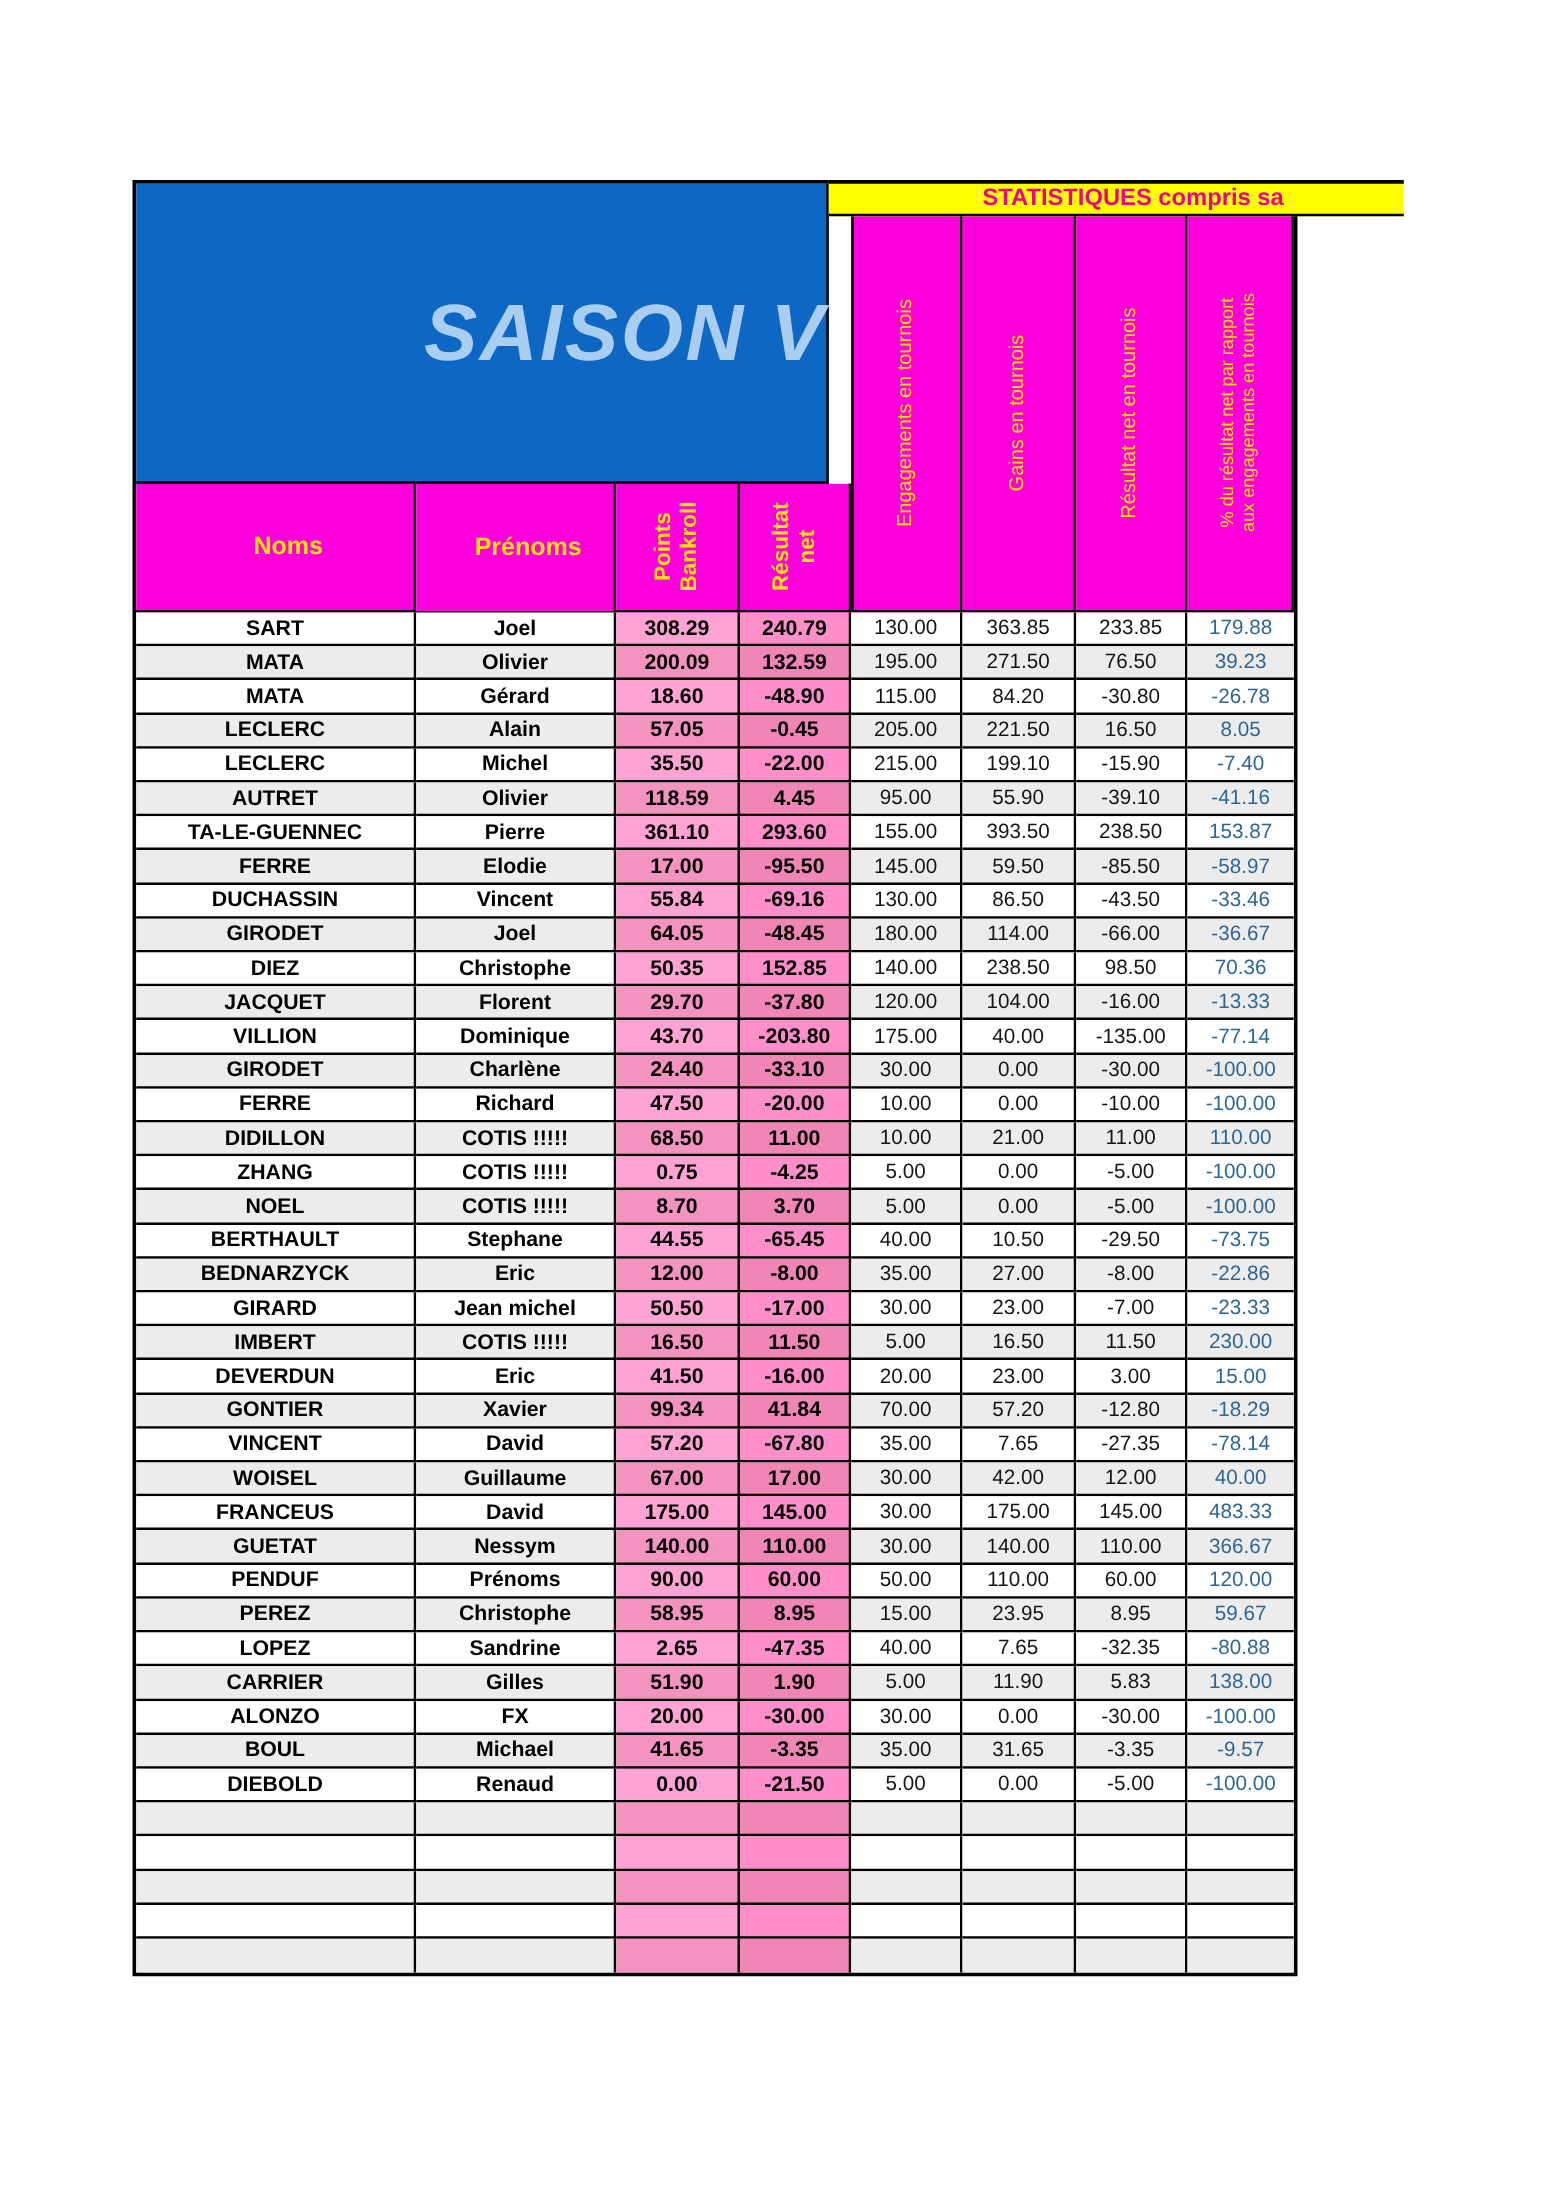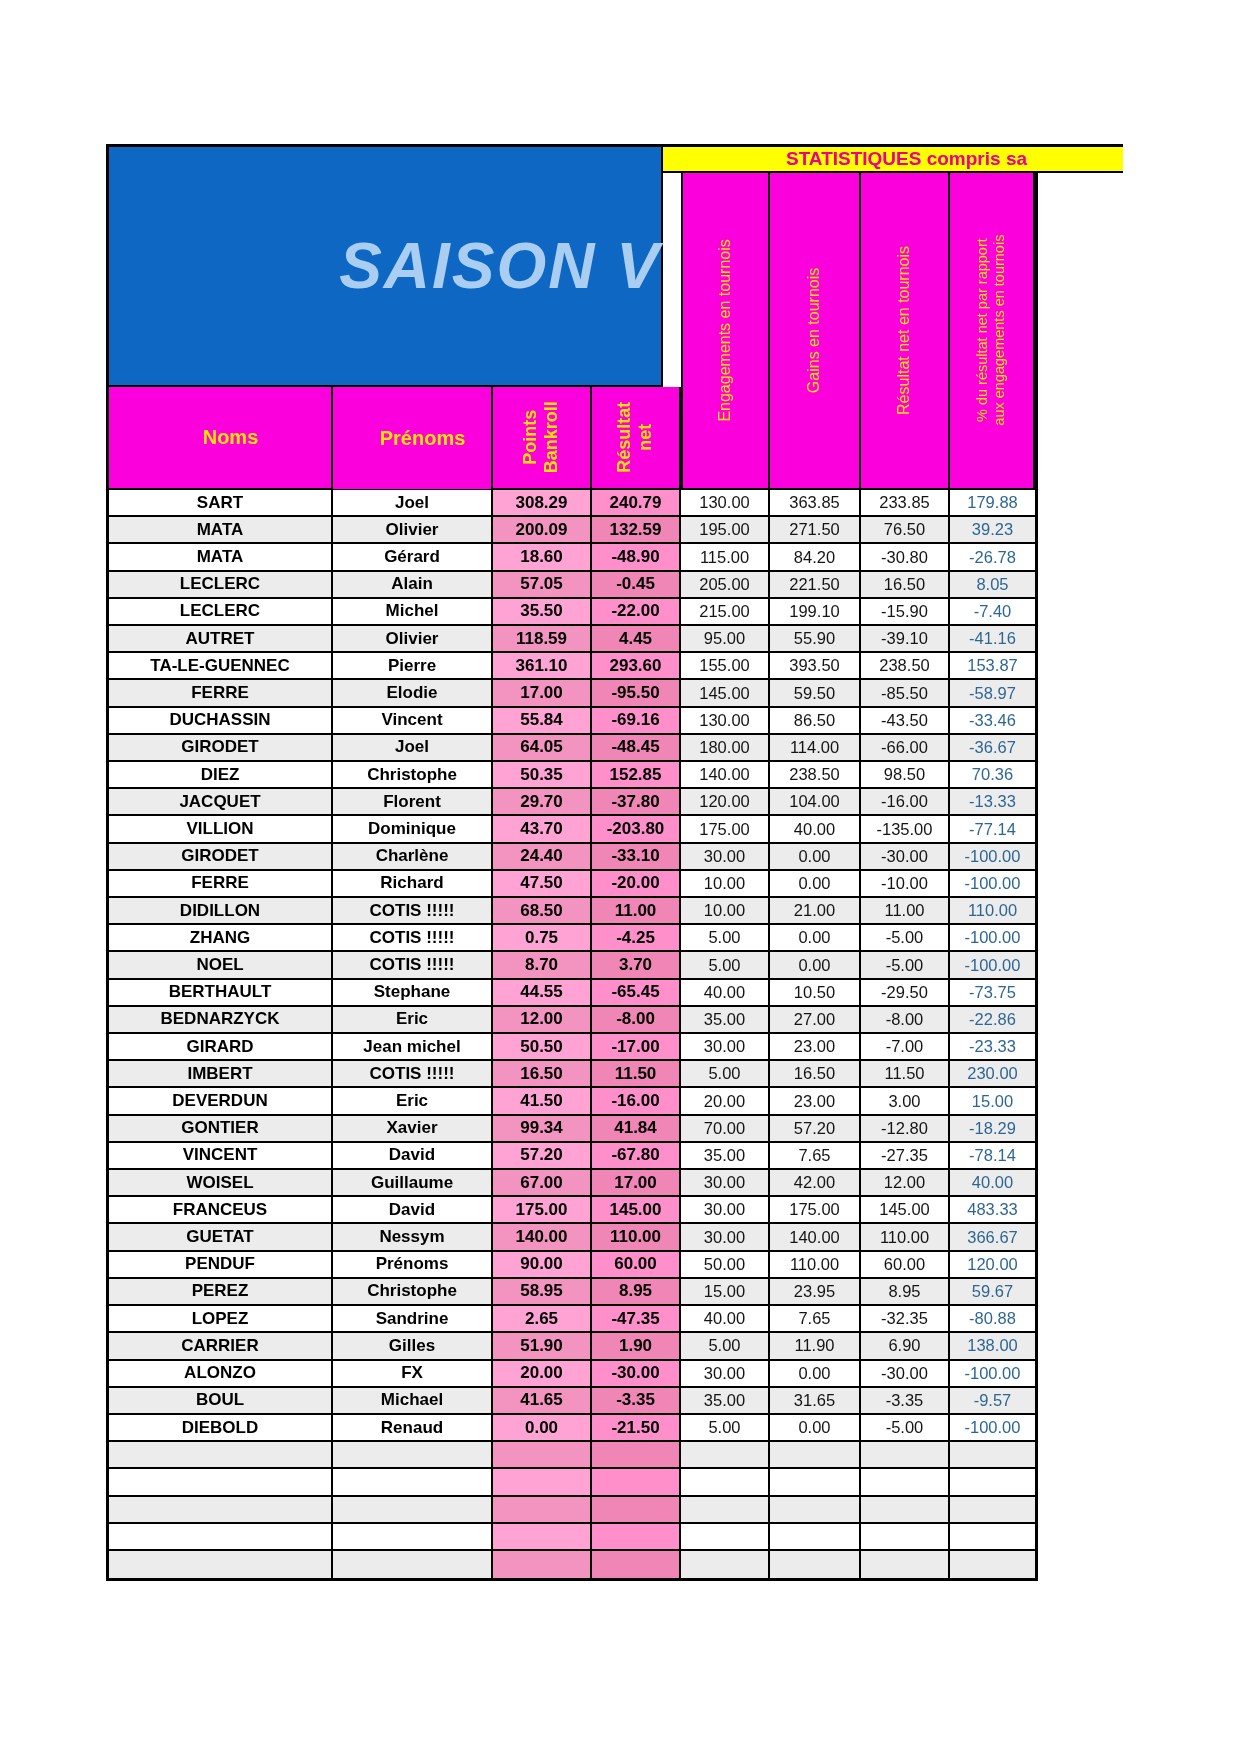--- a/index.html
+++ b/index.html
@@ -421,21 +421,21 @@
           <div class="cell c6">-32.35</div>
           <div class="cell c7">-80.88</div>
         </div>
         <div class="row">
           <div class="cell c0">CARRIER</div>
           <div class="cell c1">Gilles</div>
           <div class="cell c2">51.90</div>
           <div class="cell c3">1.90</div>
           <div class="cell c4">5.00</div>
           <div class="cell c5">11.90</div>
-          <div class="cell c6">6.90</div>
+          <div class="cell c6">5.83</div>
           <div class="cell c7">138.00</div>
         </div>
         <div class="row">
           <div class="cell c0">ALONZO</div>
           <div class="cell c1">FX</div>
           <div class="cell c2">20.00</div>
           <div class="cell c3">-30.00</div>
           <div class="cell c4">30.00</div>
           <div class="cell c5">0.00</div>
           <div class="cell c6">-30.00</div>

